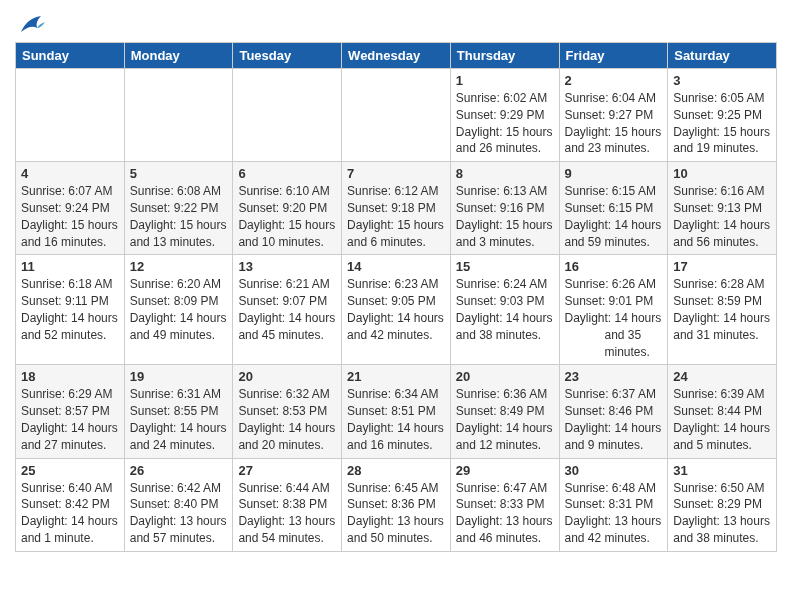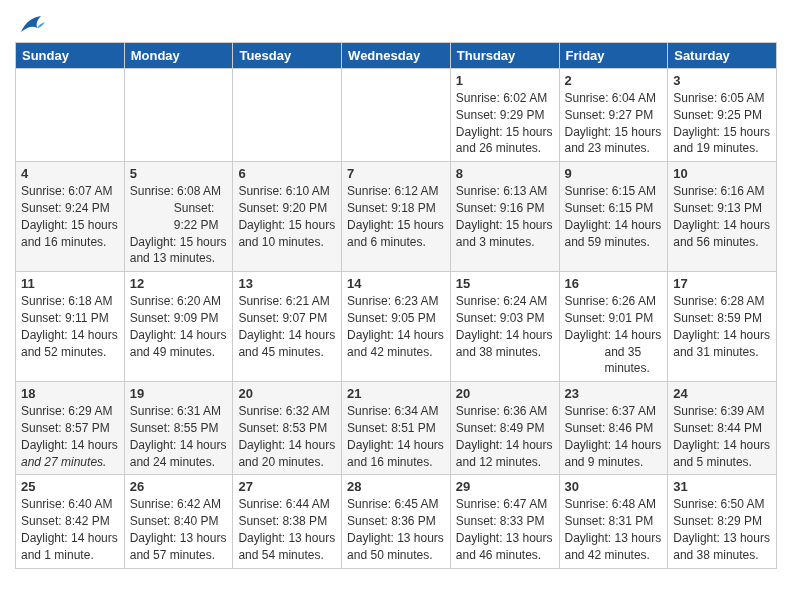--- a/index.html
+++ b/index.html
@@ -167,21 +167,21 @@
             <span style="display: block;">Sunrise: 6:07 AM</span>
             <span style="display: block;">Sunset: 9:24 PM</span>
             <span style="display: block;">Daylight: 15 hours</span>
             <span style="display: block;">and 16 minutes.</span>
           </div>
         </td>
         <td>
           <span class="day-number">5</span>
           <div class="day-info">
             <span style="display: block;">Sunrise: 6:08 AM</span>
-            <span style="display: block; margin-left: 44px;">Sunset: 9:22 PM</span>
+            <span style="display: block;">Sunset: 9:22 PM</span>
             <span style="display: block;">Daylight: 15 hours</span>
             <span style="display: block;">and 13 minutes.</span>
           </div>
         </td>
         <td>
           <span class="day-number">6</span>
           <div class="day-info">
             <span style="display: block;">Sunrise: 6:10 AM</span>
             <span style="display: block;">Sunset: 9:20 PM</span>
             <span style="display: block;">Daylight: 15 hours</span>
@@ -232,21 +232,21 @@
             <span style="display: block;">Sunrise: 6:18 AM</span>
             <span style="display: block;">Sunset: 9:11 PM</span>
             <span style="display: block;">Daylight: 14 hours</span>
             <span style="display: block;">and 52 minutes.</span>
           </div>
         </td>
         <td>
           <span class="day-number">12</span>
           <div class="day-info">
             <span style="display: block;">Sunrise: 6:20 AM</span>
-            <span style="display: block;">Sunset: 9:09 PM</span>
+            <span style="display: block;">Sunset: 8:09 PM</span>
             <span style="display: block;">Daylight: 14 hours</span>
             <span style="display: block;">and 49 minutes.</span>
           </div>
         </td>
         <td>
           <span class="day-number">13</span>
           <div class="day-info">
             <span style="display: block;">Sunrise: 6:21 AM</span>
             <span style="display: block;">Sunset: 9:07 PM</span>
             <span style="display: block;">Daylight: 14 hours</span>
@@ -290,21 +290,21 @@
           </div>
         </td>
       </tr>
       <tr>
         <td>
           <span class="day-number">18</span>
           <div class="day-info">
             <span style="display: block;">Sunrise: 6:29 AM</span>
             <span style="display: block;">Sunset: 8:57 PM</span>
             <span style="display: block;">Daylight: 14 hours</span>
-            <span style="display: block; font-style: italic;">and 27 minutes.</span>
+            <span style="display: block;">and 27 minutes.</span>
           </div>
         </td>
         <td>
           <span class="day-number">19</span>
           <div class="day-info">
             <span style="display: block;">Sunrise: 6:31 AM</span>
             <span style="display: block;">Sunset: 8:55 PM</span>
             <span style="display: block;">Daylight: 14 hours</span>
             <span style="display: block;">and 24 minutes.</span>
           </div>

